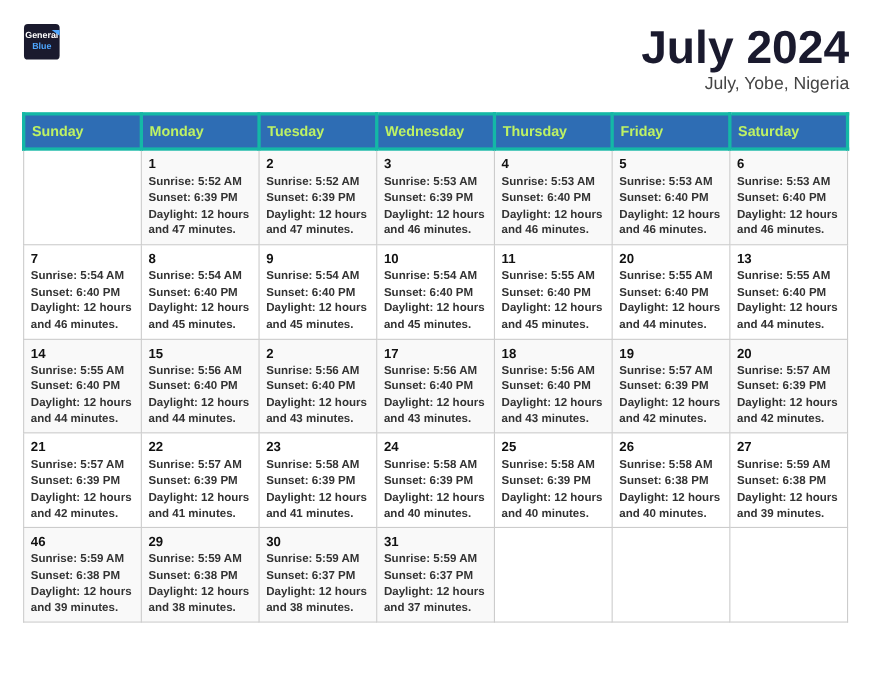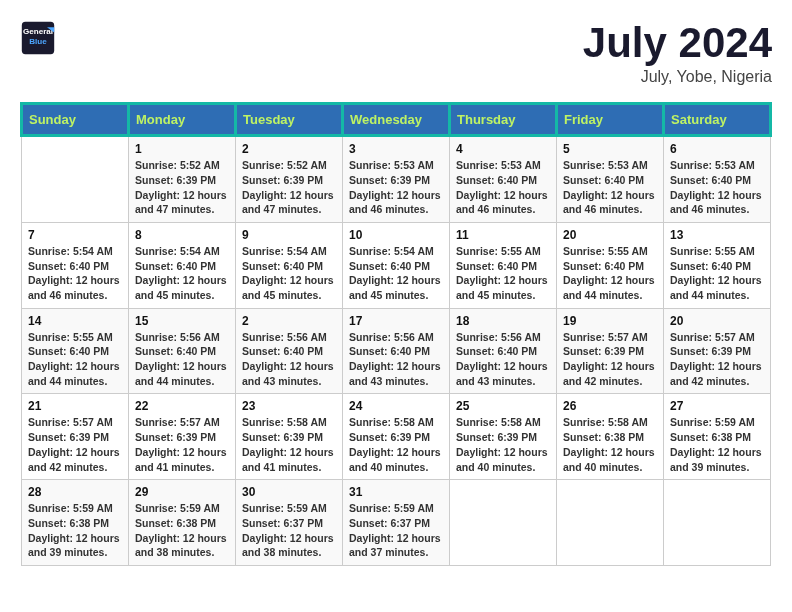--- a/index.html
+++ b/index.html
@@ -306,21 +306,21 @@
         <td>
           <span class="day-number">27</span>
           <div class="day-info" style="white-space: pre-line;">Sunrise: 5:59 AM
 Sunset: 6:38 PM
 Daylight: 12 hours
 and 39 minutes.</div>
         </td>
       </tr>
       <tr>
         <td>
-          <span class="day-number">28</span>
+          <span class="day-number">46</span>
           <div class="day-info" style="white-space: pre-line;">Sunrise: 5:59 AM
 Sunset: 6:38 PM
 Daylight: 12 hours
 and 39 minutes.</div>
         </td>
         <td>
           <span class="day-number">29</span>
           <div class="day-info" style="white-space: pre-line;">Sunrise: 5:59 AM
 Sunset: 6:38 PM
 Daylight: 12 hours

